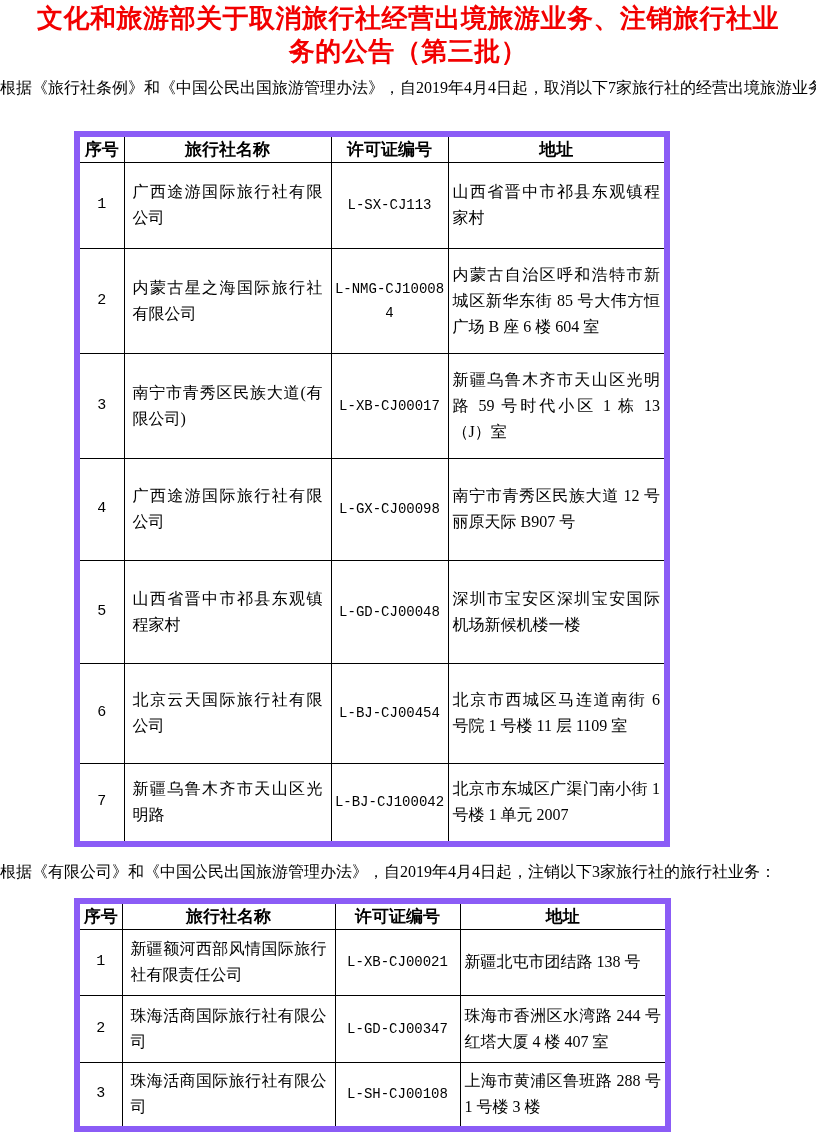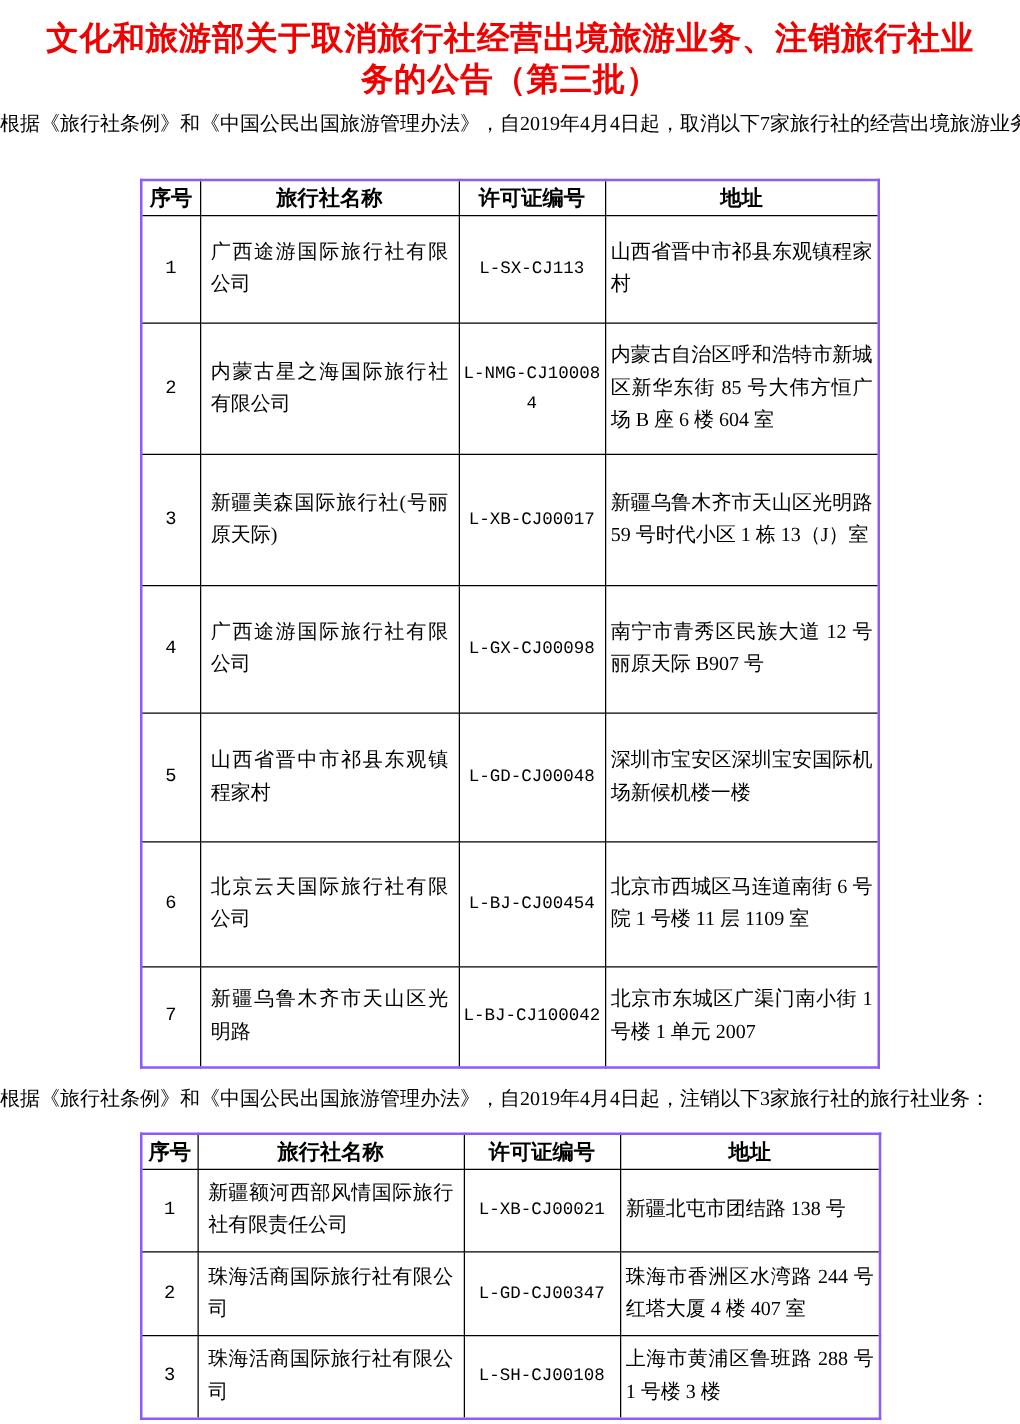--- a/index.html
+++ b/index.html
@@ -10,42 +10,42 @@
   body {
     width: 816px;
     height: 1139px;
     overflow: hidden;
     font-family: "Liberation Serif", "DejaVu Serif", serif;
     color: #000;
   }
   .doc-title {
     width: 760px;
     margin: 0 auto;
-    padding-top: 14px;
+    padding-top: 2px;
     text-align: center;
     font-size: 26px;
     line-height: 33px;
     font-weight: bold;
     letter-spacing: 0.5px;
     color: #f20000;
   }
   .intro {
     margin: 0;
     font-size: 16px;
     line-height: 22px;
     white-space: nowrap;
     overflow: hidden;
   }
   .intro-1 { margin-top: 9px; }
   .intro-2 { margin-top: 14px; }
   table.agency-table {
     border-collapse: collapse;
     table-layout: fixed;
-    margin-left: 112px;
-    border: 2px solid #8b5cf6;
+    margin-left: 74px;
+    border: 6px solid #8b5cf6;
   }
   #table-cancel { margin-top: 32px; }
   #table-deregister { margin-top: 15px; }
   .agency-table th, .agency-table td {
     border: 1px solid #000;
     vertical-align: middle;
     overflow: hidden;
   }
   .agency-table th {
     font-size: 17px;
@@ -118,21 +118,21 @@
         <td class="c3">山西省晋中市祁县东观镇程家村</td>
       </tr>
       <tr>
         <td class="c0">2</td>
         <td class="c1">内蒙古星之海国际旅行社有限公司</td>
         <td class="c2">L-NMG-CJ100084</td>
         <td class="c3">内蒙古自治区呼和浩特市新城区新华东街 85 号大伟方恒广场 B 座 6 楼 604 室</td>
       </tr>
       <tr>
         <td class="c0">3</td>
-        <td class="c1">新疆美森国际旅行社(号丽原天际)</td>
+        <td class="c1">南宁市青秀区民族大道(有限公司)</td>
         <td class="c2">L-XB-CJ00017</td>
         <td class="c3">新疆乌鲁木齐市天山区光明路 59 号时代小区 1 栋 13（J）室</td>
       </tr>
       <tr>
         <td class="c0">4</td>
         <td class="c1">广西途游国际旅行社有限公司</td>
         <td class="c2">L-GX-CJ00098</td>
         <td class="c3">南宁市青秀区民族大道 12 号丽原天际 B907 号</td>
       </tr>
       <tr>
@@ -149,21 +149,21 @@
       </tr>
       <tr>
         <td class="c0">7</td>
         <td class="c1">新疆乌鲁木齐市天山区光明路</td>
         <td class="c2">L-BJ-CJ100042</td>
         <td class="c3">北京市东城区广渠门南小街 1 号楼 1 单元 2007</td>
       </tr>
     </tbody>
 </table>
 
-<p class="intro intro-2">根据《旅行社条例》和《中国公民出国旅游管理办法》，自2019年4月4日起，注销以下3家旅行社的旅行社业务：</p>
+<p class="intro intro-2">根据《有限公司》和《中国公民出国旅游管理办法》，自2019年4月4日起，注销以下3家旅行社的旅行社业务：</p>
 
 <table class="agency-table" id="table-deregister">
   <colgroup>
     <col style="width:45px">
     <col style="width:213px">
     <col style="width:125px">
     <col style="width:208px">
   </colgroup>
   <thead>
       <tr>

